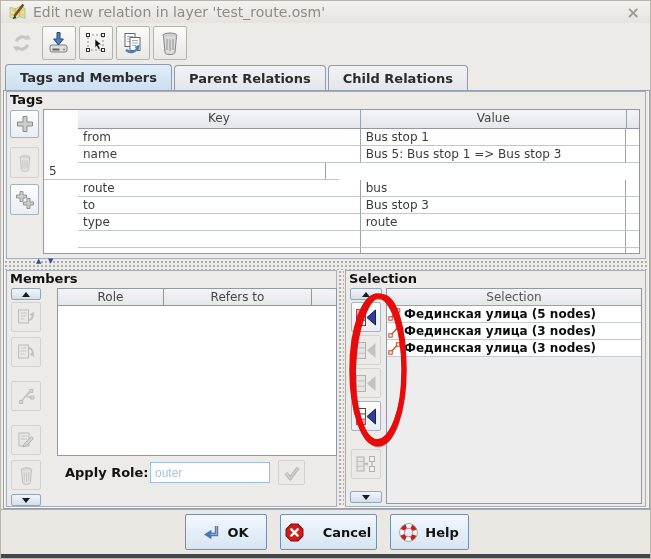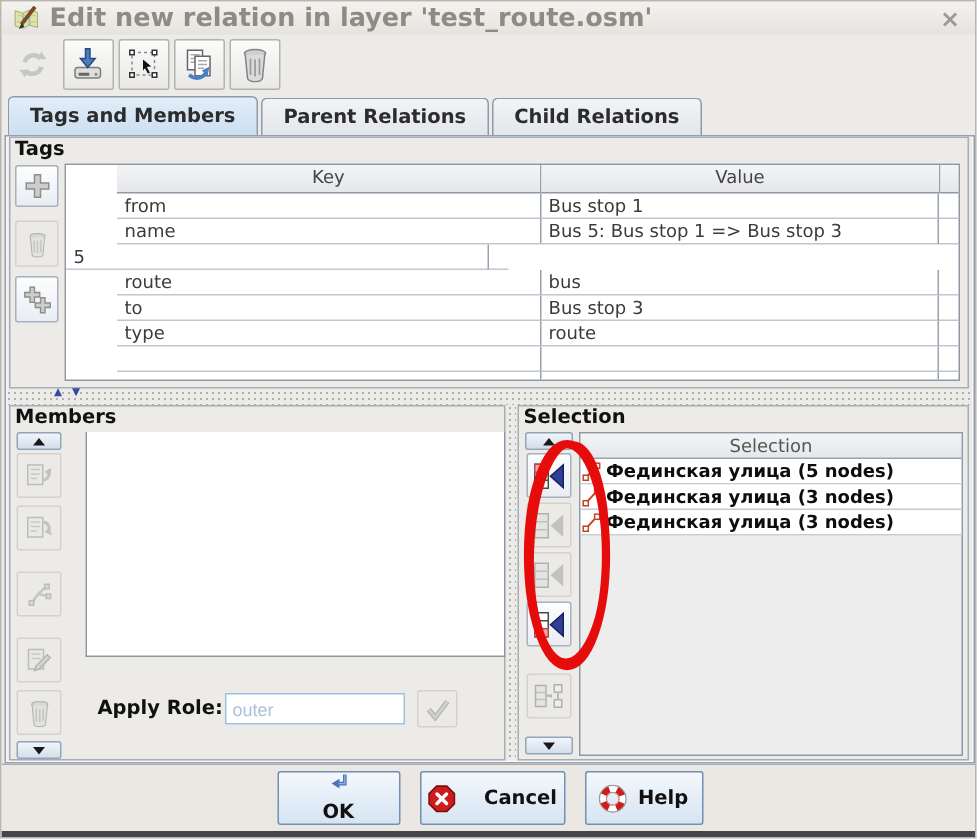--- a/index.html
+++ b/index.html
@@ -5,21 +5,21 @@
   * { margin:0; padding:0; box-sizing:border-box; }
   html,body { background:#d8d6d2; }
   body { font-family:"DejaVu Sans","Liberation Sans",sans-serif; }
   .window { position:relative; width:651px; height:559px; background:#edebe7; overflow:hidden;
             border:1px solid #b9b6b0; }
   .abs { position:absolute; }
 
   
   .titlebar { left:0; top:0; width:651px; height:22px;
     background:linear-gradient(#f4f2ef,#e6e3df); display:flex; align-items:center; padding:0 8px; }
-  .title-text { font-weight:bold; font-size:17px; color:#8f8b83; margin-left:7px; flex:1;
+  .title-text { font-weight:normal; font-size:14px; color:#8f8b83; margin-left:7px; flex:1;
     white-space:nowrap; overflow:hidden; }
   .close-x { font-size:16px; font-weight:bold; color:#9a9a98; cursor:default; padding:0 4px; }
 
   
   .toolbar { left:0; top:22px; width:651px; height:40px; display:flex; align-items:center; padding-left:4px; }
   .tbtn { width:34px; height:34px; margin-right:3px; display:flex; align-items:center; justify-content:center;
     border:1px solid #b3b3b0; background:linear-gradient(#fbfbfa,#e9e8e5); border-radius:2px; }
   .tbtn.disabled { border-color:transparent; background:transparent; }
 
   
@@ -278,20 +278,25 @@
       <ellipse cx="11" cy="4.5" rx="7" ry="2.5" fill="#d8d8d6" stroke="#b5b5b3"></ellipse>
       <path d="M4.5 5.5 L6 21 a5 2.5 0 0 0 10 0 L17.5 5.5" fill="#e2e2e0" stroke="#b5b5b3"></path>
       <path d="M8 8 v11 M11 8.5 v11.5 M14 8 v11" stroke="#c2c2c0" stroke-width="1.2"></path>
     </svg>
   </div>
   <div class="abs scrollbtn" style="left:10px; top:493px;">
       <span class="tri-dn"></span>
     </div>
 
   <div class="abs" style="left:56px; top:287px; width:280px;">
+    <div class="mtable-head">
+      <div class="cell hd" style="width:106px; border:1px solid #8f99a6; border-right:none;">Role</div>
+      <div class="cell hd" style="width:148px; border:1px solid #8f99a6; border-right:none;">Refers to</div>
+      <div class="cell hd" style="width:26px; border:1px solid #8f99a6;"></div>
+    </div>
     <div class="mtable-body" style="height:150px;"></div>
   </div>
 
   <div class="abs panel-title" style="left:64px; top:464px;">Apply Role:</div>
   <input class="abs role-input" style="left: 149px; top: 461px;" placeholder="outer">
   <div class="abs mbtn disabled" style="left:277px; top:459px; width:27px; height:25px;">
     <svg width="18" height="16" viewBox="0 0 20 18">
       <path d="M3 9 l5 6 9-12" stroke="#b8b8b6" stroke-width="4" fill="none"></path>
       <path d="M3 9 l5 6 9-12" stroke="#d2d2d0" stroke-width="1.6" fill="none"></path>
     </svg>
@@ -377,21 +382,21 @@
       <span>Фединская улица (3 nodes)</span>
     </div>
   </div>
 
   <svg class="abs note" style="left:346px; top:290px;" width="64" height="158" viewBox="0 0 64 158">
     <ellipse cx="31" cy="79" rx="26" ry="74" fill="none" stroke="#e60c0c" stroke-width="5.5"></ellipse>
     <ellipse cx="32.5" cy="77" rx="25" ry="72.5" fill="none" stroke="#e60c0c" stroke-width="3" transform="rotate(2 31 79)"></ellipse>
   </svg>
 
   <div class="abs footer">
-    <div class="fbtn" style="width:82px;flex-direction:column;">
+    <div class="fbtn" style="width:82px;">
       <svg width="18" height="17" viewBox="0 0 18 17">
         <path d="M14.5 2 v8.5 H8.5" stroke="#4a74b8" stroke-width="3.4" fill="none"></path>
         <polygon points="9.5,5.8 9.5,15.2 2,10.5" fill="#4a74b8"></polygon>
         <path d="M14.5 2 v8.5 H8.5" stroke="#8fb0da" stroke-width="1.2" fill="none"></path>
       </svg>
       <span>OK</span>
     </div>
     <div class="fbtn" style="width:97px;gap:19px;">
       <svg width="19" height="19" viewBox="0 0 18 18">
         <polygon points="5.8,1 12.2,1 17,5.8 17,12.2 12.2,17 5.8,17 1,12.2 1,5.8" fill="#ce1c1c" stroke="#7d0d0d"></polygon>

